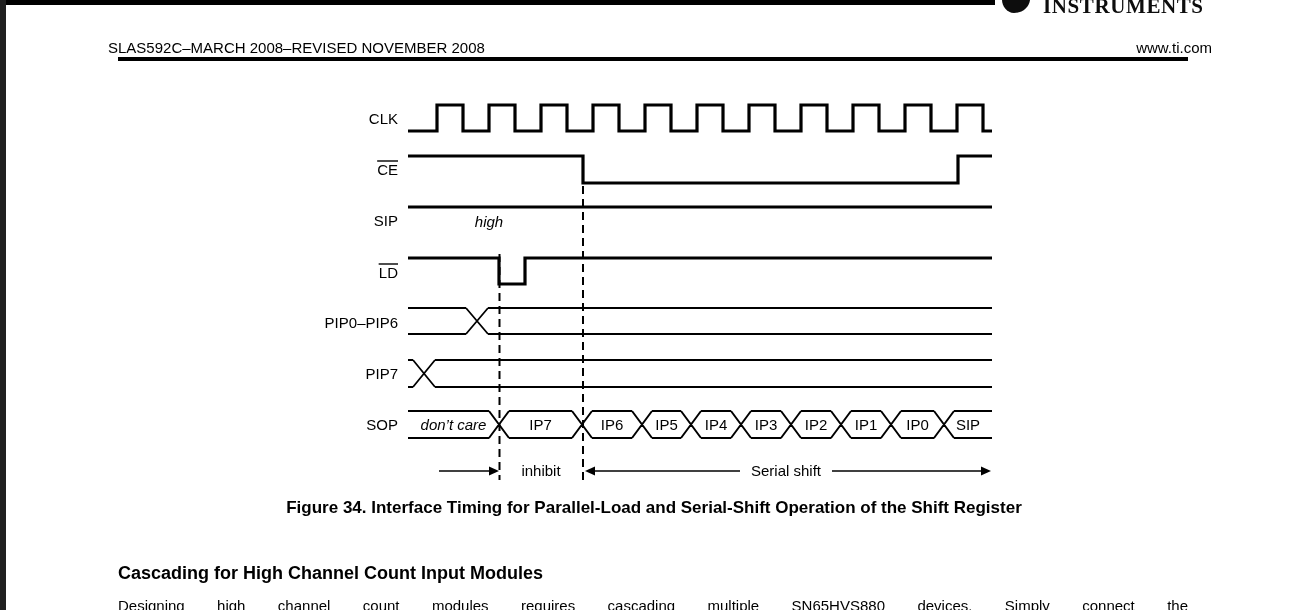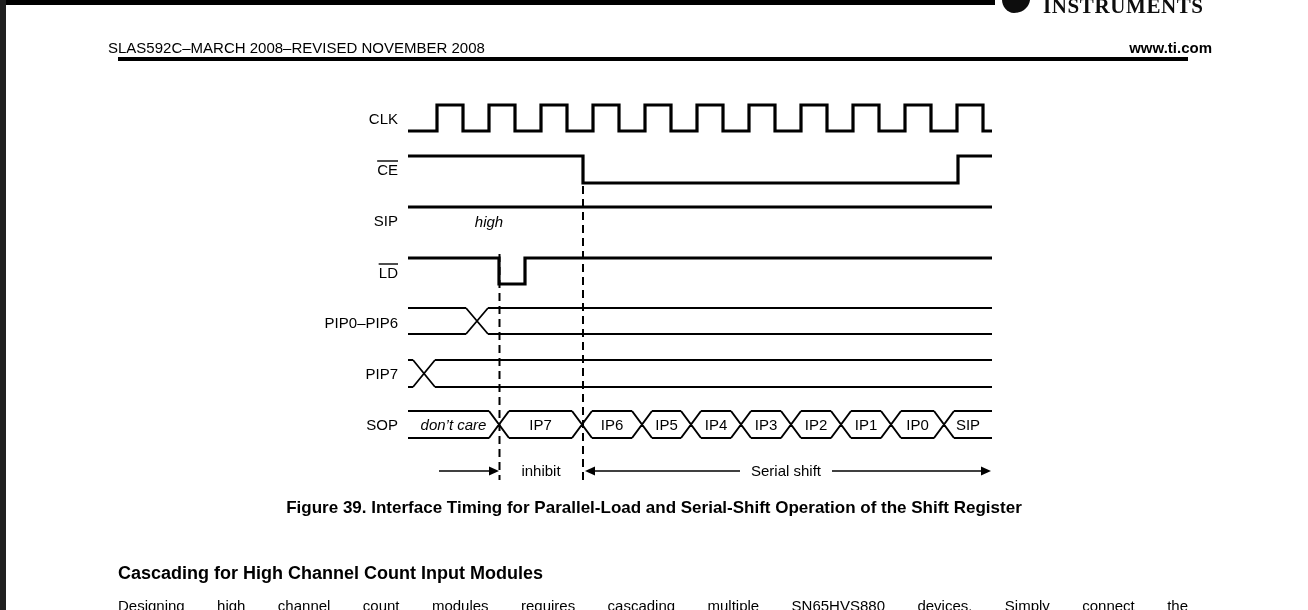--- a/index.html
+++ b/index.html
@@ -8,21 +8,21 @@
     overflow:hidden; font-family:"Liberation Sans", sans-serif; color:#000;padding-left:24px;
   }
   .top-bar  { position:absolute; left:0; top:0; width:995px; height:5px; background:#000; }
   .left-bar { position:absolute; left:0; top:0; width:6px; height:610px; background:#202020; }
   .ti-bug-svg { position:absolute; left:998px; top:0; }
   .ti-word {
     position:absolute; left:1043px; top:-6px; font-family:"Liberation Serif", serif;
     font-weight:bold; font-size:21px; letter-spacing:0.6px; color:#0d0d0d; white-space:nowrap;
   }
   .doc-id { position:absolute; left:108px; top:39px; font-size:15px; white-space:nowrap; }
-  .www    { position:absolute; right:120px; top:39px; font-size:15px; font-weight:bold; white-space:nowrap; }
+  .www    { position:absolute; right:120px; top:39px; font-size:15px; font-weight:normal; white-space:nowrap; }
   .rule   { position:absolute; left:118px; top:57px; width:1070px; height:4px; background:#000; }
   #wave   { position:absolute; left:0; top:0; }
   #wave text { font-family:"Liberation Sans", sans-serif; font-size:15px; fill:#000; }
   #wave text.it { font-style:italic; }
   .caption {
     position:absolute; left:0; top:498px; width:1308px; text-align:center;
     font-weight:bold; font-size:17px;
   }
   .heading { position:absolute; left:118px; top:563px; font-size:18px; font-weight:bold;text-align:right; }
   .body-par {
@@ -80,17 +80,17 @@
       <path d="M439 471H490" fill="none" stroke="#000" stroke-width="1.6"></path>
       <polygon points="499,471 489,466.5 489,475.5" fill="#000"></polygon>
       <text x="541" y="476" text-anchor="middle">inhibit</text>
       <polygon points="585,471 595,466.5 595,475.5" fill="#000"></polygon>
       <path d="M594 471H740" fill="none" stroke="#000" stroke-width="1.6"></path>
       <text x="786" y="476" text-anchor="middle">Serial shift</text>
       <path d="M832 471H982" fill="none" stroke="#000" stroke-width="1.6"></path>
       <polygon points="991,471 981,466.5 981,475.5" fill="#000"></polygon>
     </svg>
 
-  <div class="caption">Figure 39. Interface Timing for Parallel-Load and Serial-Shift Operation of the Shift Register</div>
+  <div class="caption">Figure 34. Interface Timing for Parallel-Load and Serial-Shift Operation of the Shift Register</div>
   <div class="heading">Cascading for High Channel Count Input Modules</div>
   <div class="body-par">Designing high channel count modules requires cascading multiple SN65HVS880 devices. Simply connect the</div>
 
 </div>
 
 </body></html>

